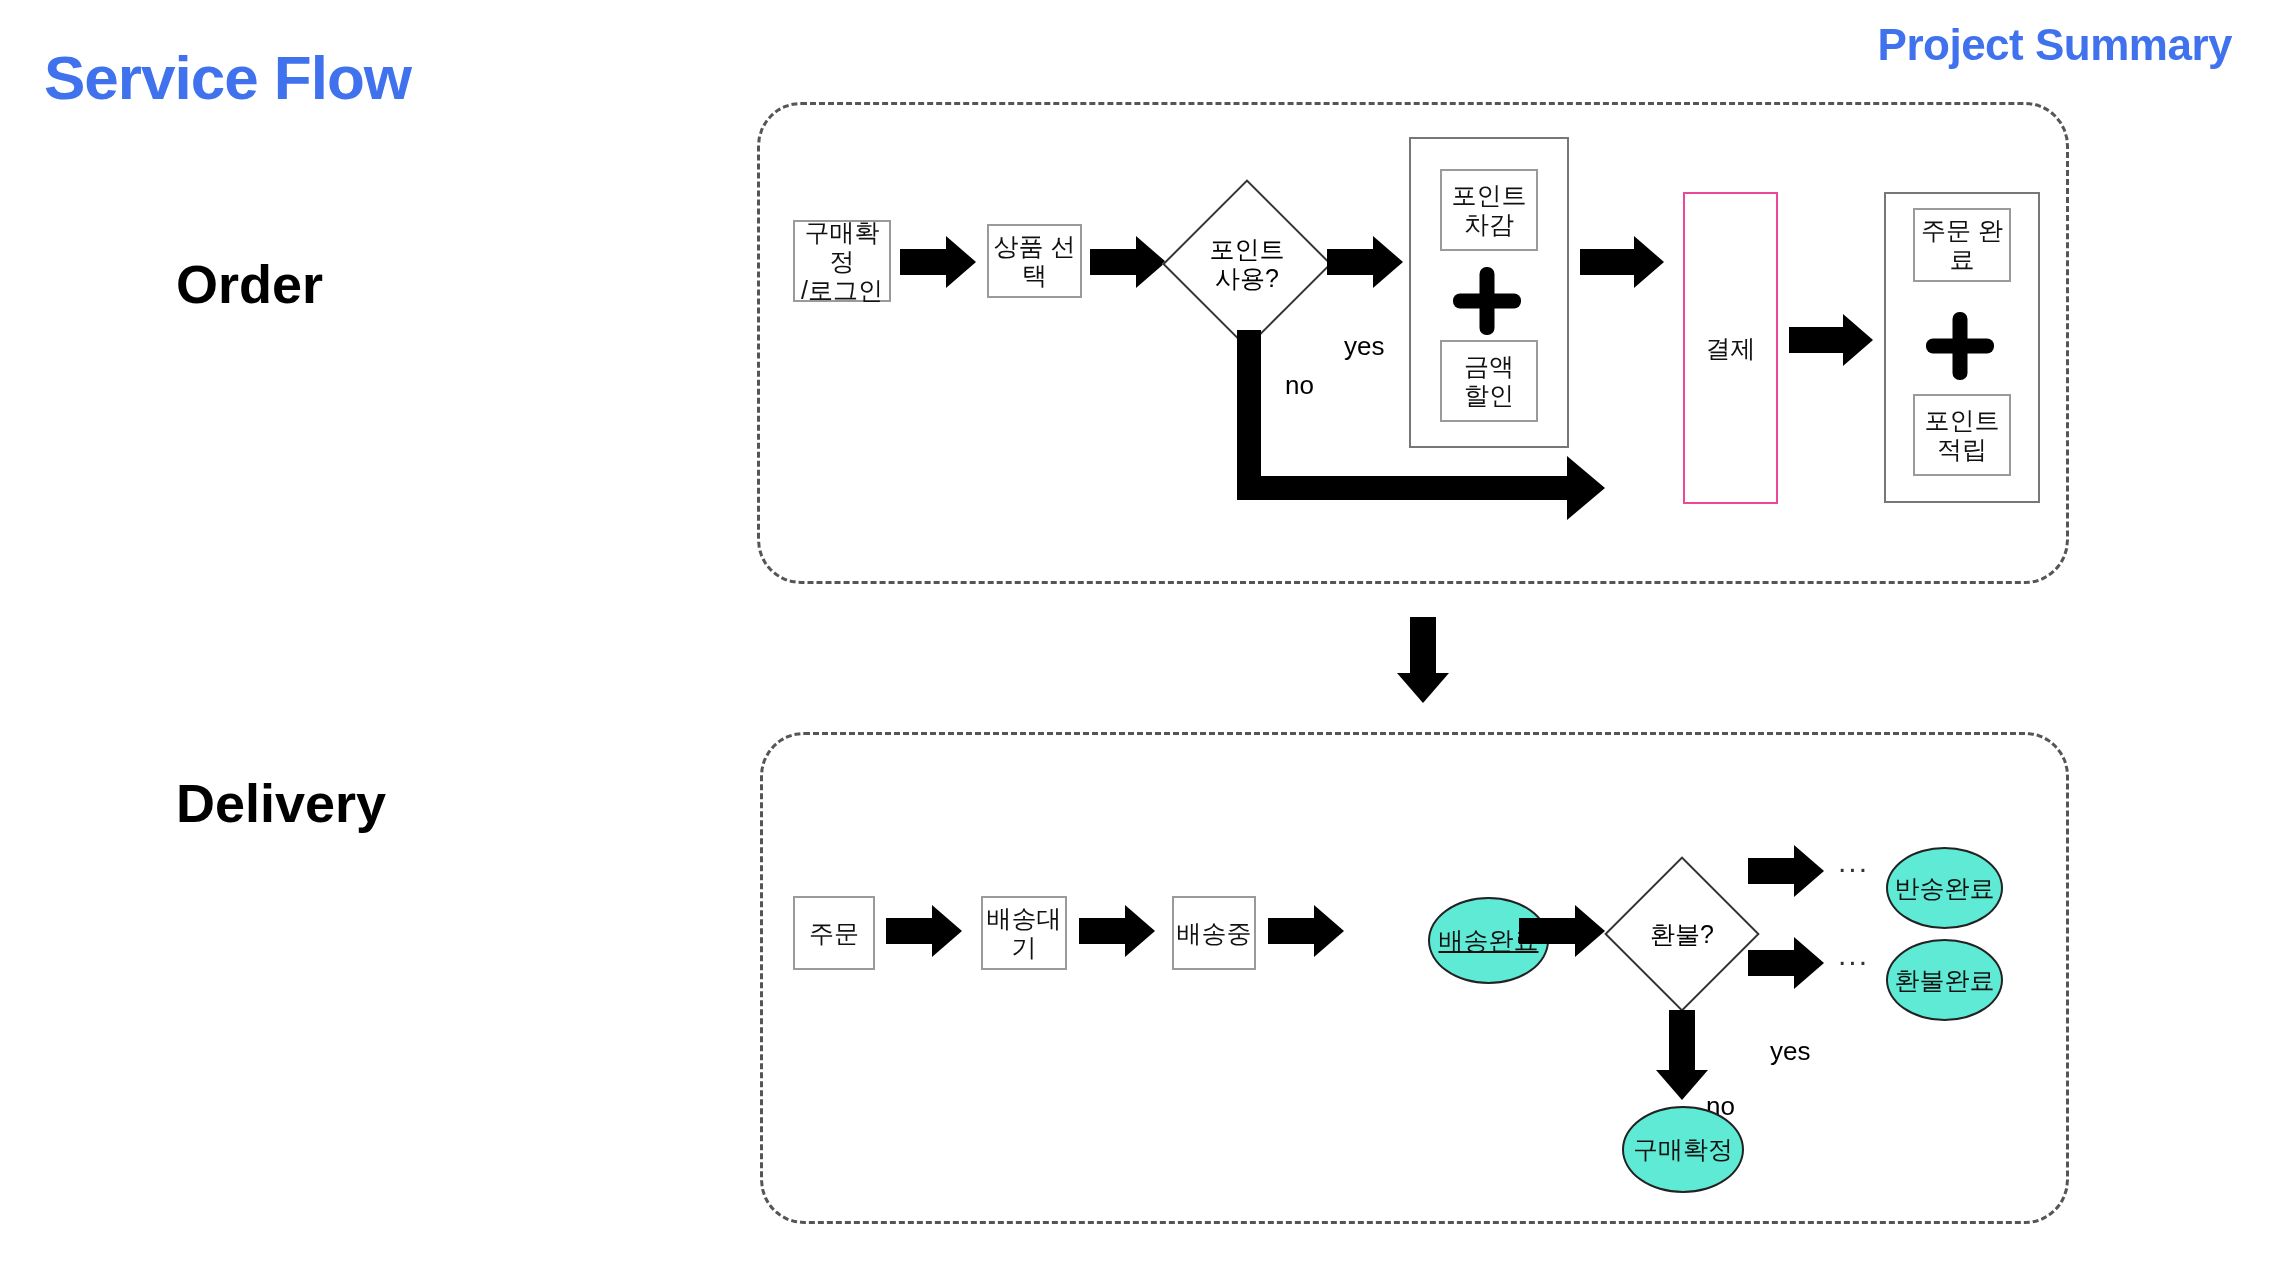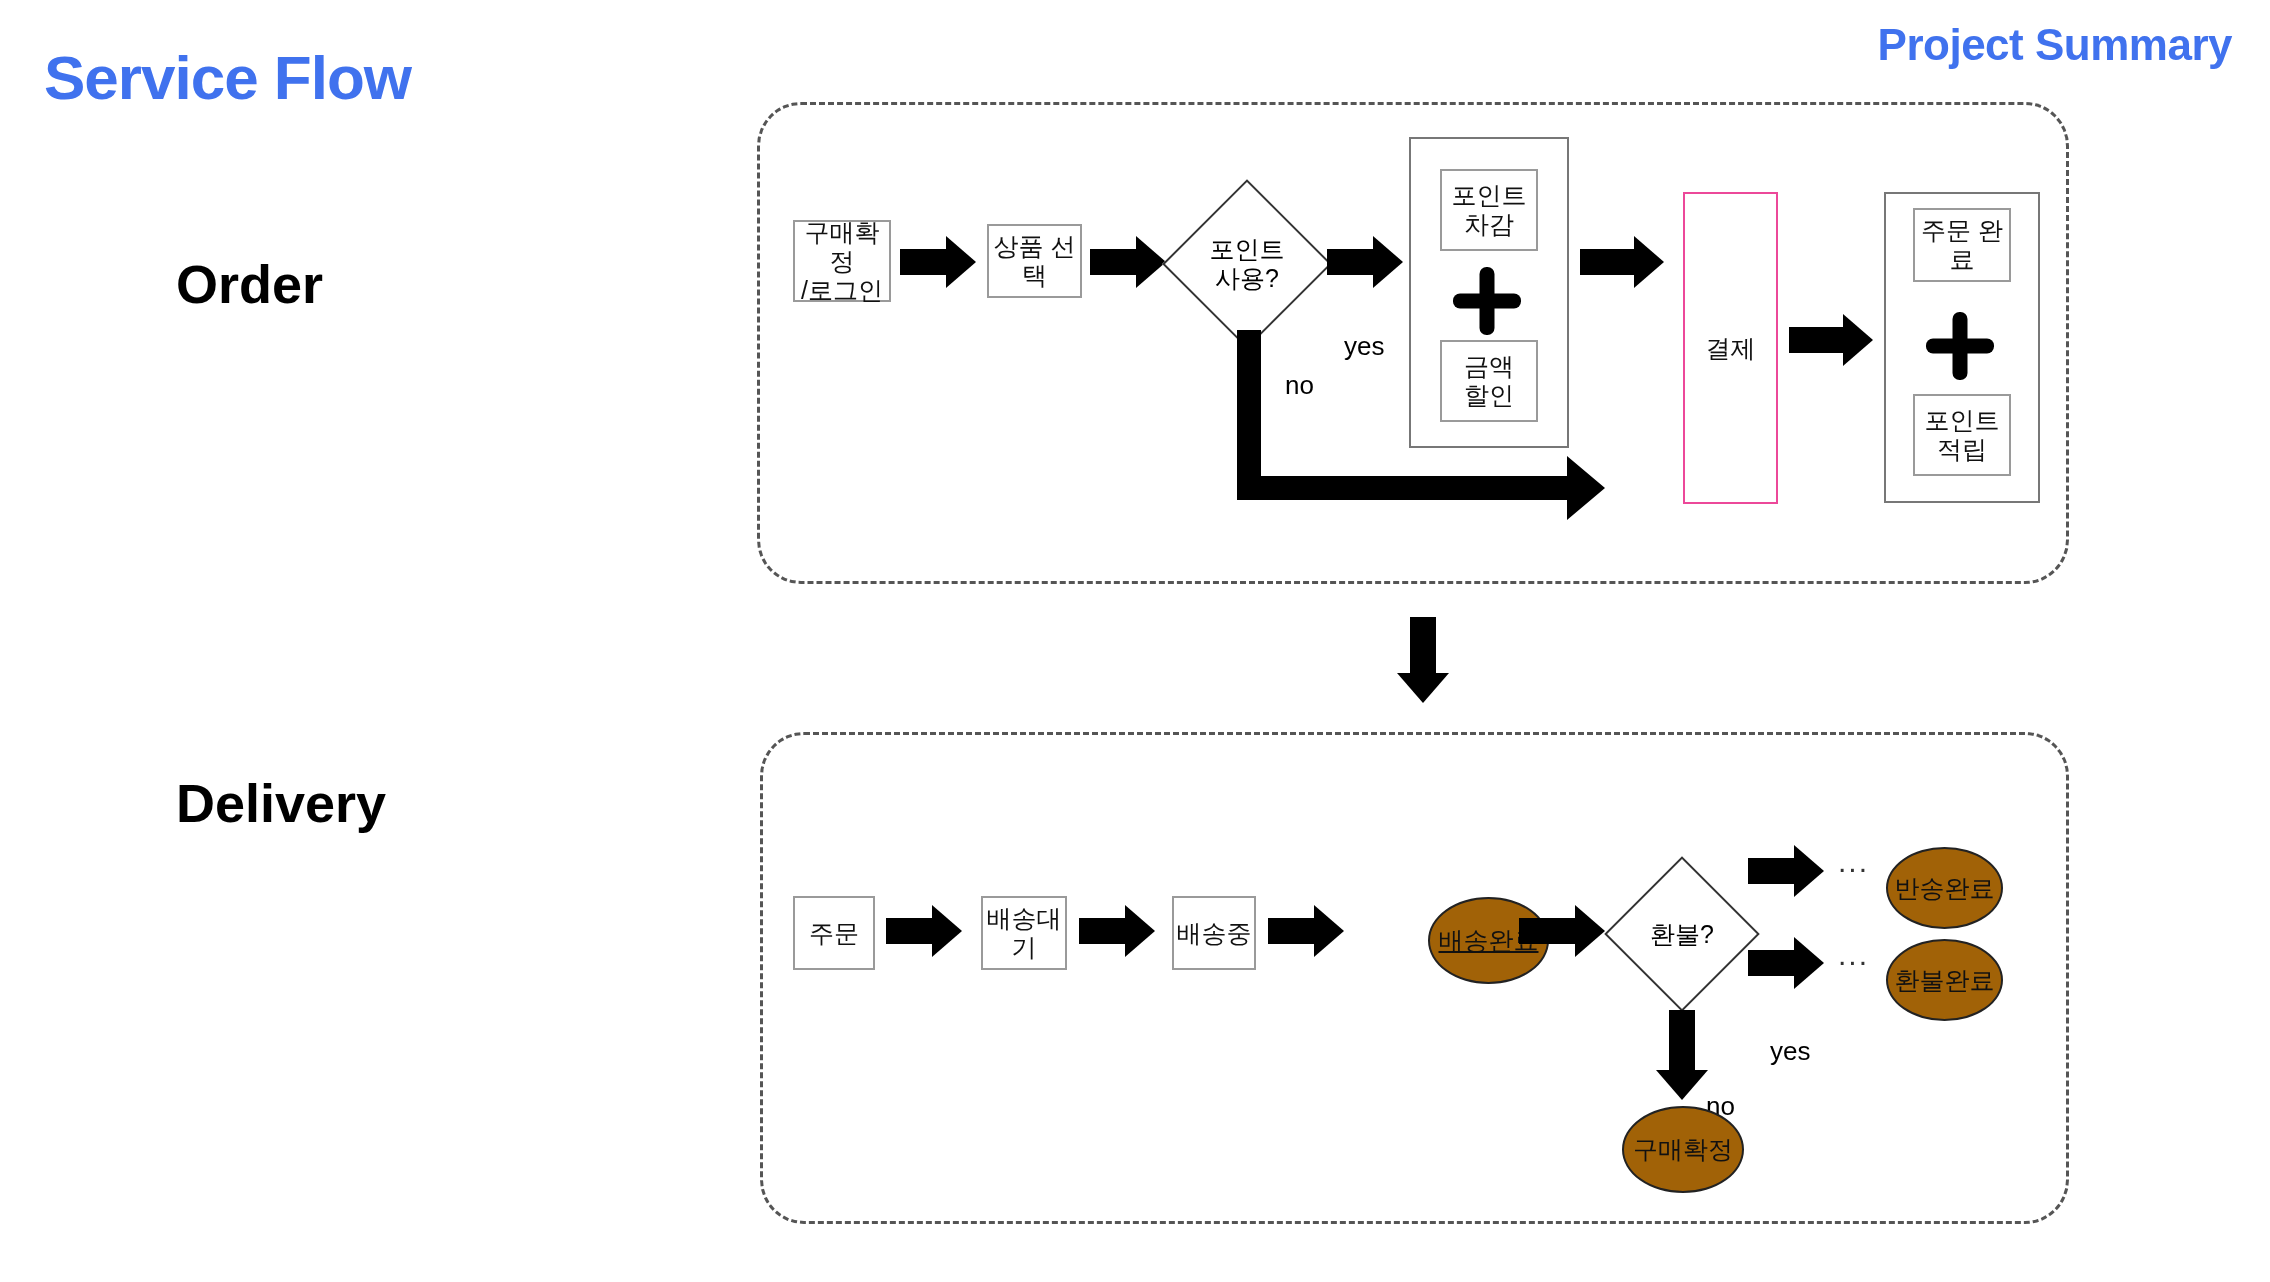--- a/index.html
+++ b/index.html
@@ -22,21 +22,21 @@
   
   .node{border:2px solid #9a9a9a;background:#fff;display:flex;align-items:center;
         justify-content:center;text-align:center;font-size:25px;line-height:1.16;color:#111;}
   .node-strong{border:2px solid #ec4899;}
   .group-box{border:2px solid #777;background:transparent;}
   .diamond{position:absolute;}
   .diamond .dshape{position:absolute;inset:0;border:2px solid #333;background:#fff;
         transform:rotate(45deg);}
   .diamond .dtext{position:absolute;inset:0;display:flex;align-items:center;justify-content:center;
         text-align:center;font-size:25px;line-height:1.16;z-index:2;}
-  .ellipse{border:2px solid #222;border-radius:50%;background:#a16207;display:flex;
+  .ellipse{border:2px solid #222;border-radius:50%;background:#5eead4;display:flex;
         align-items:center;justify-content:center;text-align:right;font-size:25px;color:#111;}
 
   
   .arrow-r{position:absolute;}
   .arrow-r .shaft{position:absolute;left:0;top:50%;transform:translateY(-50%);
         height:26px;background:#000;}
   .arrow-r .head{position:absolute;right:0;top:50%;transform:translateY(-50%);
         width:0;height:0;border-top:26px solid transparent;border-bottom:26px solid transparent;
         border-left:30px solid #000;}
   .arrow-d{position:absolute;}

